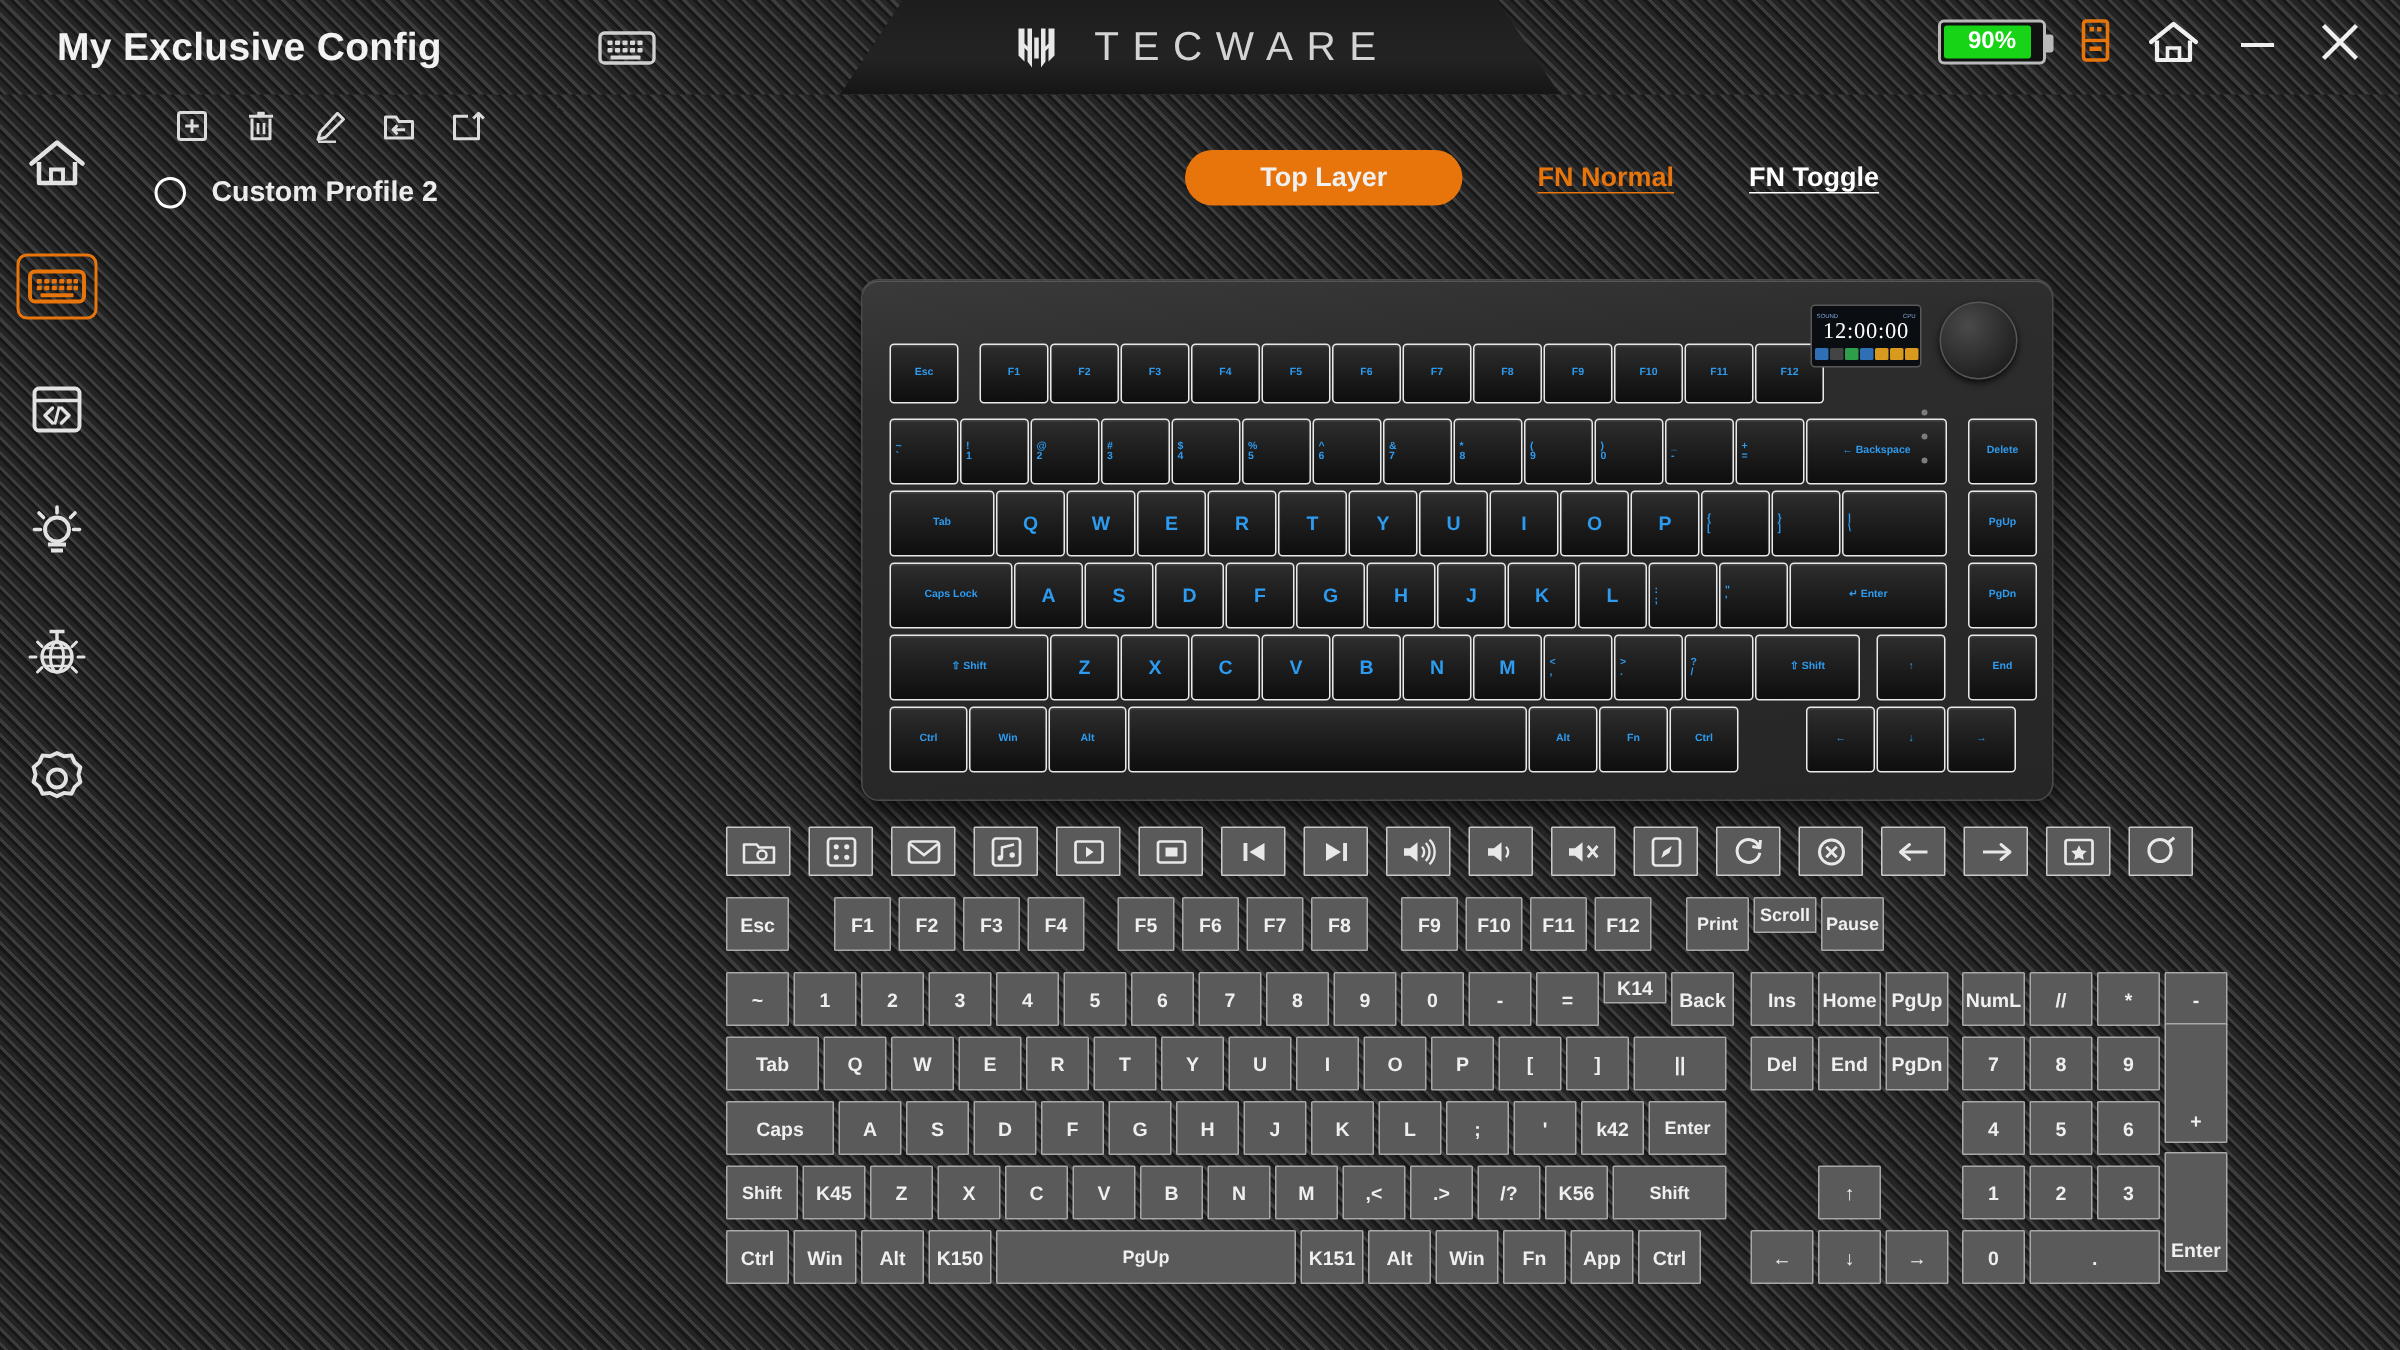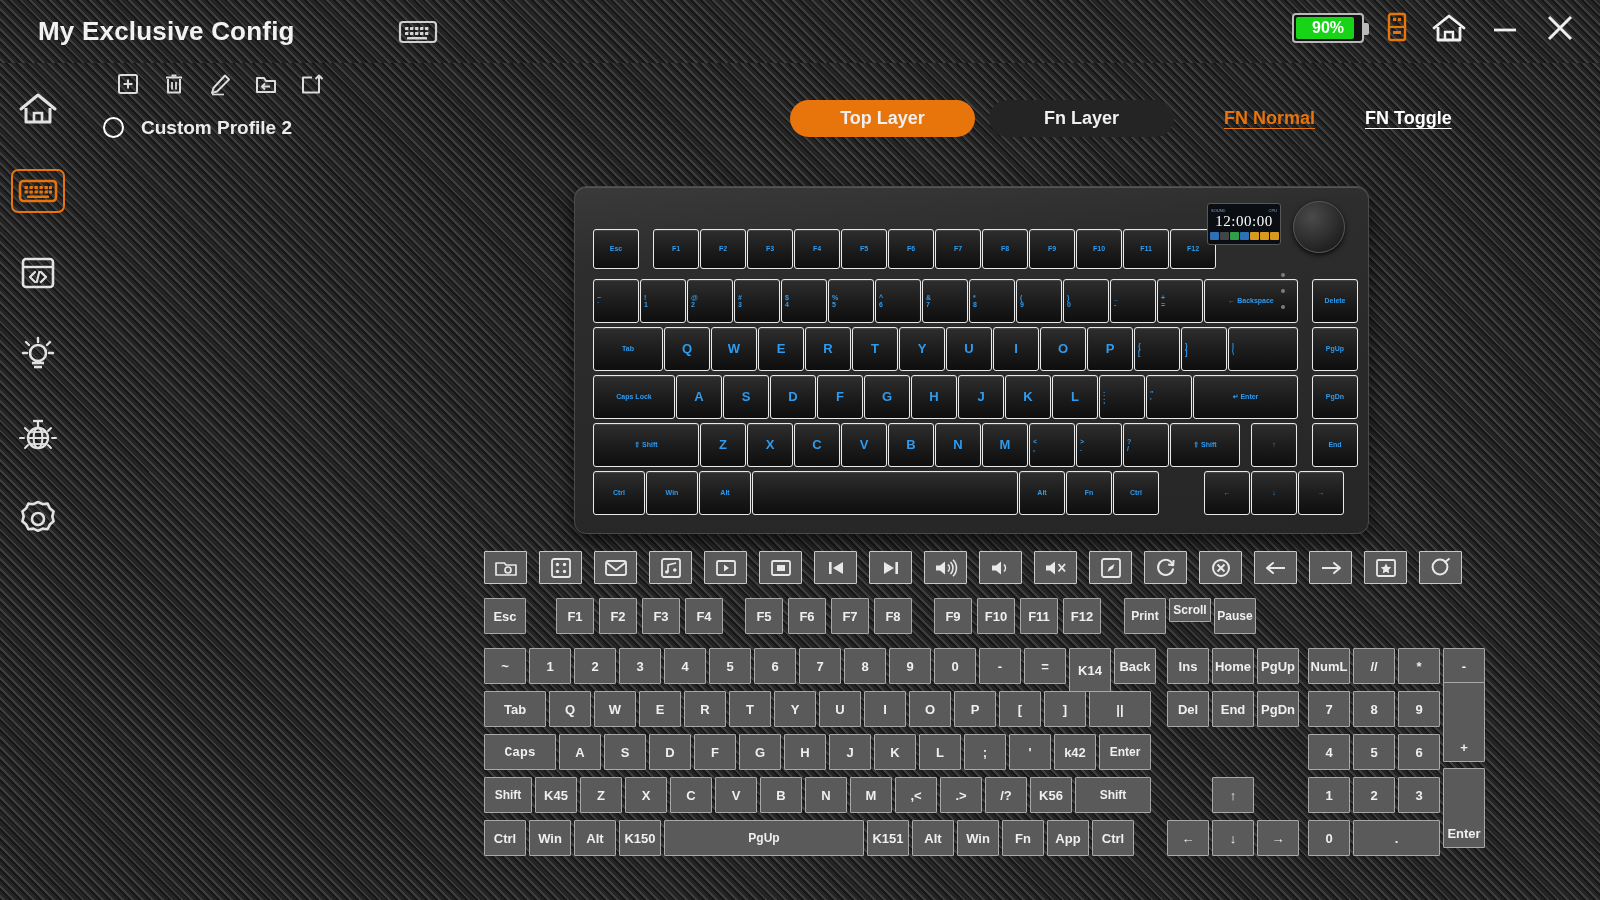--- a/index.html
+++ b/index.html
@@ -177,20 +177,30 @@
           <rect x="7" y="14" width="3.4" height="3" rx=".6"></rect>
             <rect x="12" y="14" width="3.4" height="3" rx=".6"></rect>
           <rect x="17" y="14" width="3.4" height="3" rx=".6"></rect>
             <rect x="22" y="14" width="3.4" height="3" rx=".6"></rect>
           <rect x="27" y="14" width="3.4" height="3" rx=".6"></rect>
           <rect x="9" y="19" width="20" height="2.6" rx=".6"></rect>
         </g>
       </svg>
     </div>
 
+    <div class="logo-wrap">
+      <svg width="34" height="34" viewBox="0 0 34 34">
+        <g fill="#e8e8e8">
+          <path d="M5 4 L9 4 L9 14 L11 16 L11 4 L14 4 L14 30 L11 26 L11 19 L9 17 L9 26 L5 22 Z"></path>
+          <path d="M29 4 L25 4 L25 14 L23 16 L23 4 L20 4 L20 30 L23 26 L23 19 L25 17 L25 26 L29 22 Z"></path>
+          <rect x="15.5" y="10" width="3" height="14"></rect>
+        </g>
+      </svg>
+      <span class="logo-text">TECWARE</span>
+    </div>
 
     <div class="tb-right">
       <div class="battery">
         <div class="fill"></div>
         <span class="pct">90%</span>
       </div>
       <div class="tb-icon">
         <svg width="26" height="32" viewBox="0 0 26 32">
           <rect x="5" y="2" width="16" height="26" rx="2" fill="none" stroke="#e8740c" stroke-width="2.4"></rect>
           <line x1="5" y1="15" x2="21" y2="15" stroke="#e8740c" stroke-width="2.2"></line>
@@ -340,21 +350,20 @@
     </div>
 
     <div class="profile-row">
       <span class="radio"></span>
       <span class="profile-label">Custom Profile 2</span>
     </div>
   </div>
 
   <div class="layerbar">
     <div class="layer-tab active">Top Layer</div>
-    <div class="layer-tab">Fn Layer</div>
     <span class="fnlink on">FN Normal</span>
     <span class="fnlink">FN Toggle</span>
   </div>
 
   <div class="kbrender">
     <div class="kb-inner" id="kb-inner">
         <div class="kkey" style="left: 6px; top: 26px; width: 46px; height: 40px;">Esc</div>
         <div class="kkey" style="left: 66px; top: 26px; width: 46px; height: 40px;">F1</div>
         <div class="kkey" style="left: 113px; top: 26px; width: 46px; height: 40px;">F2</div>
         <div class="kkey" style="left: 160px; top: 26px; width: 46px; height: 40px;">F3</div>
@@ -708,21 +717,21 @@
       <div class="gk" style="left: 135px; top: 50px; width: 42px; height: 36px;">3</div>
       <div class="gk" style="left: 180px; top: 50px; width: 42px; height: 36px;">4</div>
       <div class="gk" style="left: 225px; top: 50px; width: 42px; height: 36px;">5</div>
       <div class="gk" style="left: 270px; top: 50px; width: 42px; height: 36px;">6</div>
       <div class="gk" style="left: 315px; top: 50px; width: 42px; height: 36px;">7</div>
       <div class="gk" style="left: 360px; top: 50px; width: 42px; height: 36px;">8</div>
       <div class="gk" style="left: 405px; top: 50px; width: 42px; height: 36px;">9</div>
       <div class="gk" style="left: 450px; top: 50px; width: 42px; height: 36px;">0</div>
       <div class="gk" style="left: 495px; top: 50px; width: 42px; height: 36px;">-</div>
       <div class="gk" style="left: 540px; top: 50px; width: 42px; height: 36px;">=</div>
-      <div class="gk" style="left: 585px; top: 50px; width: 42px; height: 44px;">K14</div>
+      <div class="gk" style="left: 585px; top: 50px; width: 42px; height: 21px;">K14</div>
       <div class="gk" style="left: 630px; top: 50px; width: 42px; height: 36px;">Back</div>
       <div class="gk" style="left: 683px; top: 50px; width: 42px; height: 36px;">Ins</div>
       <div class="gk" style="left: 728px; top: 50px; width: 42px; height: 36px;">Home</div>
       <div class="gk" style="left: 773px; top: 50px; width: 42px; height: 36px;">PgUp</div>
       <div class="gk" style="left: 824px; top: 50px; width: 42px; height: 36px;">NumL</div>
       <div class="gk" style="left: 869px; top: 50px; width: 42px; height: 36px;">//</div>
       <div class="gk" style="left: 914px; top: 50px; width: 42px; height: 36px;">*</div>
       <div class="gk" style="left: 959px; top: 50px; width: 42px; height: 36px;">-</div>
       <div class="gk" style="left: 0px; top: 93px; width: 62px; height: 36px;">Tab</div>
       <div class="gk" style="left: 65px; top: 93px; width: 42px; height: 36px;">Q</div>
@@ -737,21 +746,21 @@
       <div class="gk" style="left: 470px; top: 93px; width: 42px; height: 36px;">P</div>
       <div class="gk" style="left: 515px; top: 93px; width: 42px; height: 36px;">[</div>
       <div class="gk" style="left: 560px; top: 93px; width: 42px; height: 36px;">]</div>
       <div class="gk" style="left: 605px; top: 93px; width: 62px; height: 36px;">||</div>
       <div class="gk" style="left: 683px; top: 93px; width: 42px; height: 36px;">Del</div>
       <div class="gk" style="left: 728px; top: 93px; width: 42px; height: 36px;">End</div>
       <div class="gk" style="left: 773px; top: 93px; width: 42px; height: 36px;">PgDn</div>
       <div class="gk" style="left: 824px; top: 93px; width: 42px; height: 36px;">7</div>
       <div class="gk" style="left: 869px; top: 93px; width: 42px; height: 36px;">8</div>
       <div class="gk" style="left: 914px; top: 93px; width: 42px; height: 36px;">9</div>
-      <div class="gk" style="left: 0px; top: 136px; width: 72px; height: 36px; font-family: Liberation Mono, monospace;">Caps</div>
+      <div class="gk" style="left: 0px; top: 136px; width: 72px; height: 36px;">Caps</div>
       <div class="gk" style="left: 75px; top: 136px; width: 42px; height: 36px;">A</div>
       <div class="gk" style="left: 120px; top: 136px; width: 42px; height: 36px;">S</div>
       <div class="gk" style="left: 165px; top: 136px; width: 42px; height: 36px;">D</div>
       <div class="gk" style="left: 210px; top: 136px; width: 42px; height: 36px;">F</div>
       <div class="gk" style="left: 255px; top: 136px; width: 42px; height: 36px;">G</div>
       <div class="gk" style="left: 300px; top: 136px; width: 42px; height: 36px;">H</div>
       <div class="gk" style="left: 345px; top: 136px; width: 42px; height: 36px;">J</div>
       <div class="gk" style="left: 390px; top: 136px; width: 42px; height: 36px;">K</div>
       <div class="gk" style="left: 435px; top: 136px; width: 42px; height: 36px;">L</div>
       <div class="gk" style="left: 480px; top: 136px; width: 42px; height: 36px;">;</div>

